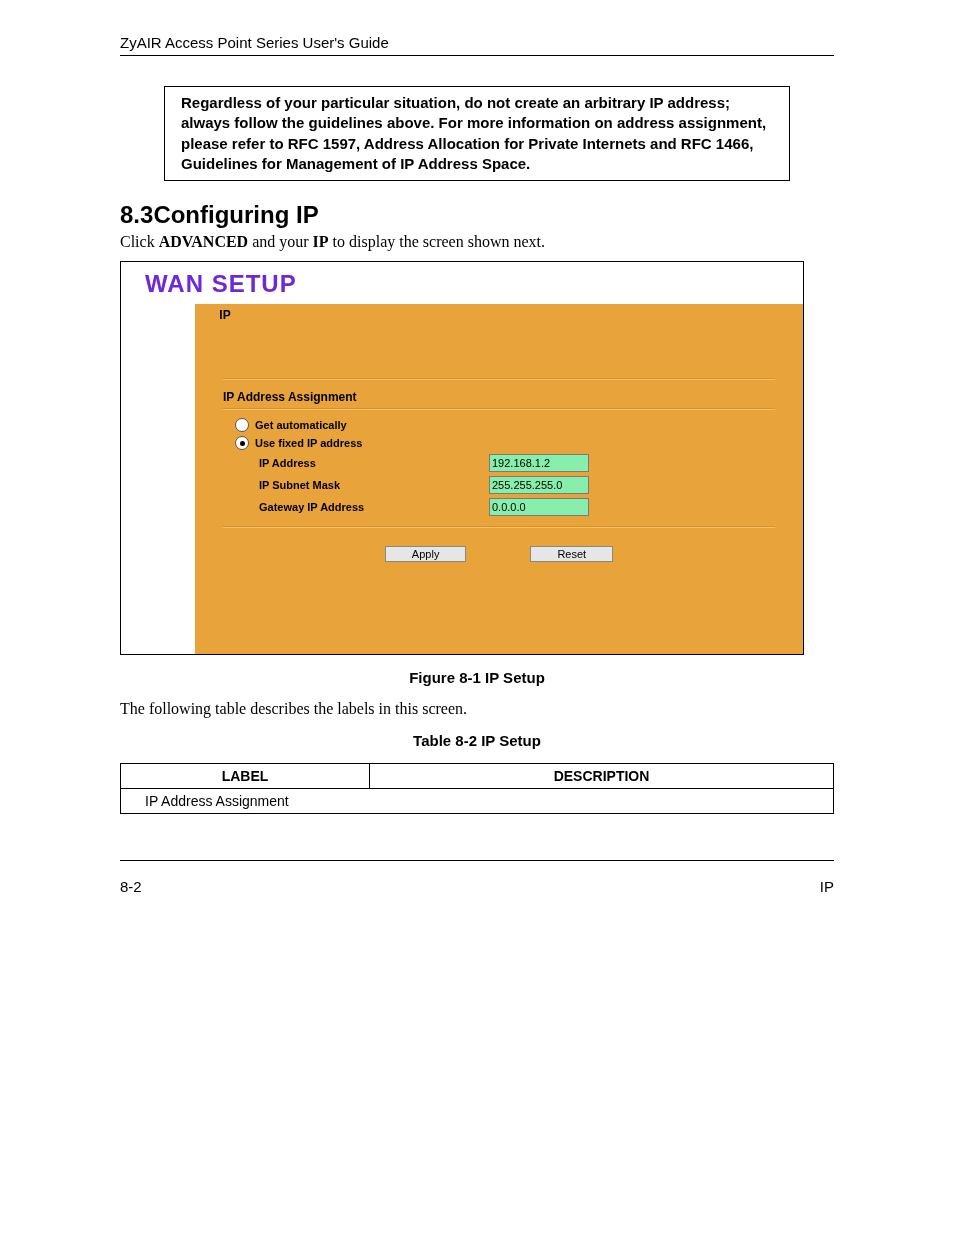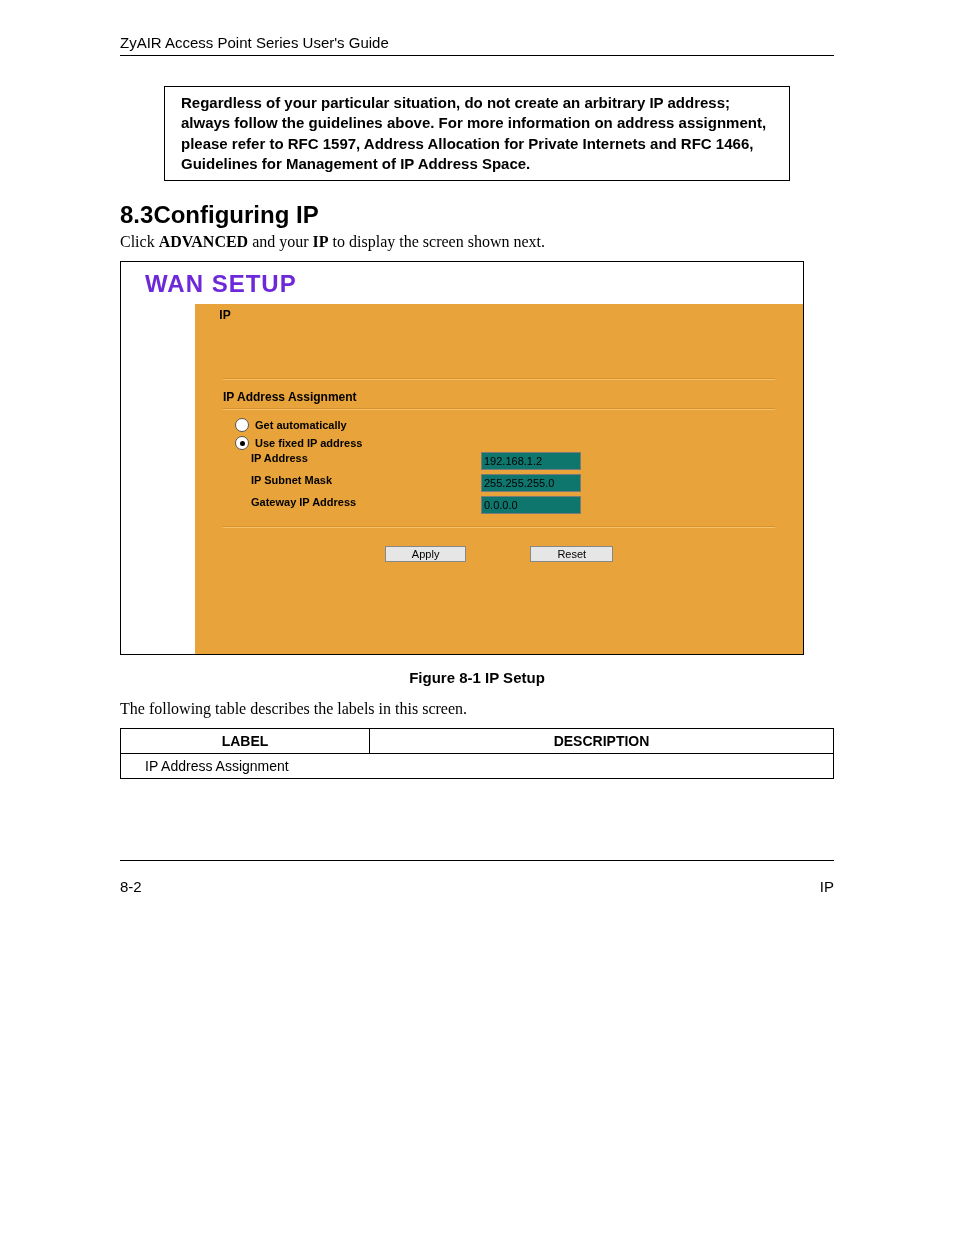--- a/index.html
+++ b/index.html
@@ -124,35 +124,35 @@
   justify-content: center;
 }
 .radio-dot .inner {
   width: 5px;
   height: 5px;
   background: #000;
   border-radius: 50%;
 }
 .field-row {
   display: flex;
-  align-items: flex-start;
-  font-family: Arial, Helvetica, sans-serif;
-  font-weight: bold;
-  font-size: 11px;
-  margin-left: 28px;
+  align-items: center;
+  font-family: Arial, Helvetica, sans-serif;
+  font-weight: bold;
+  font-size: 11px;
+  margin-left: 36px;
   height: 22px;
 }
 .field-row .lbl { width: 230px; }
 .field-row input {
   width: 94px;
   height: 16px;
   font-size: 11px;
   padding: 0 2px;
   border: 1px solid #7a7a7a;
-  background: #0f766e;
+  background: #86efac;
   font-family: Arial, Helvetica, sans-serif;
 }
 .btn-row {
   text-align: center;
   margin-top: 16px;
 }
 .btn-row button {
   font-size: 11px;
   font-family: Arial, Helvetica, sans-serif;
   padding: 1px 26px;
@@ -259,20 +259,21 @@
         </div>
       </div>
     </div>
     <div class="tab-ip">IP</div>
   </div>
 
   <div class="figure-caption">Figure 8-1 IP Setup</div>
 
   <p class="body-text">The following table describes the labels in this screen.</p>
 
+  <div class="table-caption">Table 8-2 IP Setup</div>
 
   <table class="desc-table">
     <tbody>
         <tr>
       <th class="col-label">LABEL</th>
       <th>DESCRIPTION</th>
     </tr>
     <tr>
       <td colspan="2">IP Address Assignment</td>
     </tr>

